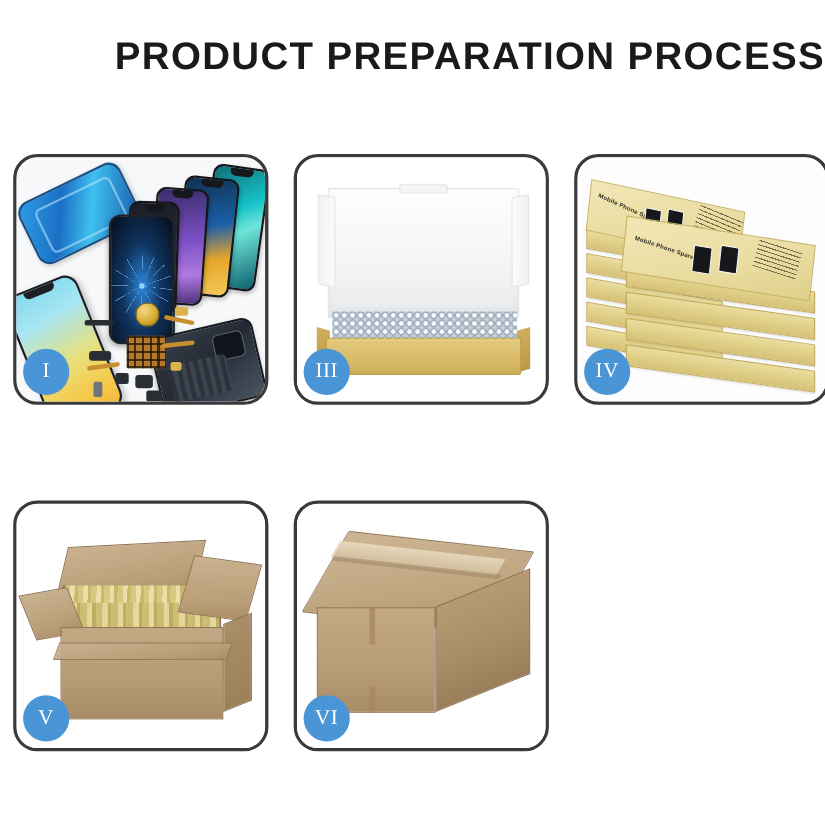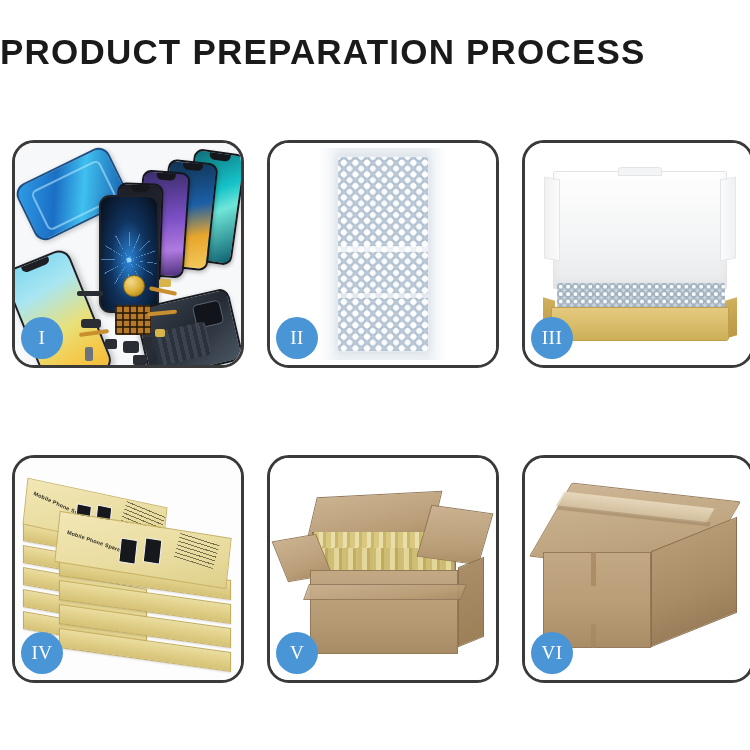--- a/index.html
+++ b/index.html
@@ -5,21 +5,21 @@
   * { margin:0; padding:0; box-sizing:border-box; }
   html,body { width:750px; height:750px; background:#ffffff; }
   body {
     font-family:"Liberation Sans", sans-serif;
     -webkit-font-smoothing:antialiased;
     overflow:hidden;
     position:relative;
   }
 
   
-  #header { width:750px; padding-top:34px; text-align:left; }
+  #header { width:750px; padding-top:34px; text-align:right; }
   #page-title {
     font-family:"Liberation Sans", sans-serif;
     font-size:35px;
     font-weight:700;
     letter-spacing:1.2px;
     color:#1a1a1a;
     line-height:1.05;
     white-space:nowrap;
   }
   #page-subtitle {
@@ -473,31 +473,20 @@
         <span class="flex-cable" style="left:2px;  top:56px; width:30px; transform:rotate(-8deg);"></span>
         <span class="flex-cable" style="left:72px; top:14px; width:28px; transform:rotate(12deg);"></span>
         <span class="flex-cable" style="left:70px; top:36px; width:30px; transform:rotate(-6deg);"></span>
         <span class="part" style="left:8px;  top:72px; width:8px; height:14px; border-radius:2px; background:#6d737c;"></span>
         <span class="part" style="left:56px; top:80px; width:14px; height:10px; border-radius:2px;"></span>
       </div>
     </div>
     <div class="badge">I</div>
   </div>
 
-  <div class="panel">
-    <div class="panel-stage">
-      <div class="p2-bg"></div>
-      <div class="wrap-halo"></div>
-      <div class="wrap-sheet"></div>
-      <div class="bubbles"></div>
-      <div class="bubbles-off"></div>
-      <div class="wrap-seam"></div>
-    </div>
-    <div class="badge">II</div>
-  </div>
 
   <div class="panel">
     <div class="panel-stage">
       <div class="p3-bg"></div>
       <div class="mailer">
         <div class="mailer-lid">
           <span class="mailer-tab"></span>
         </div>
         <div class="mailer-inner-bubble"></div>
         <div class="mailer-side-l"></div>

